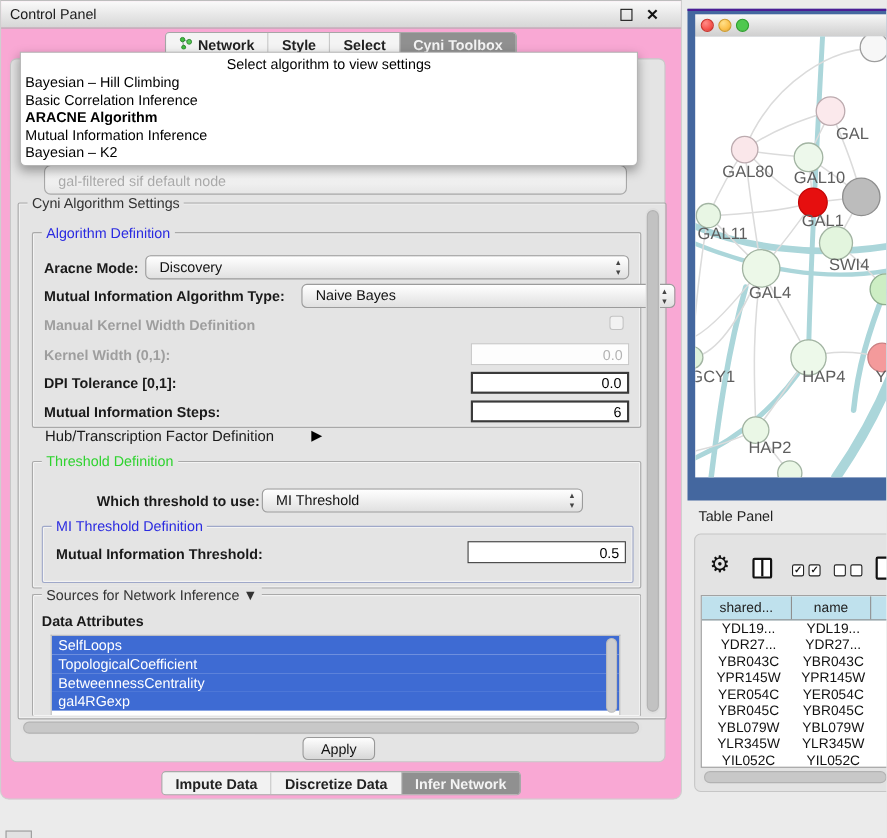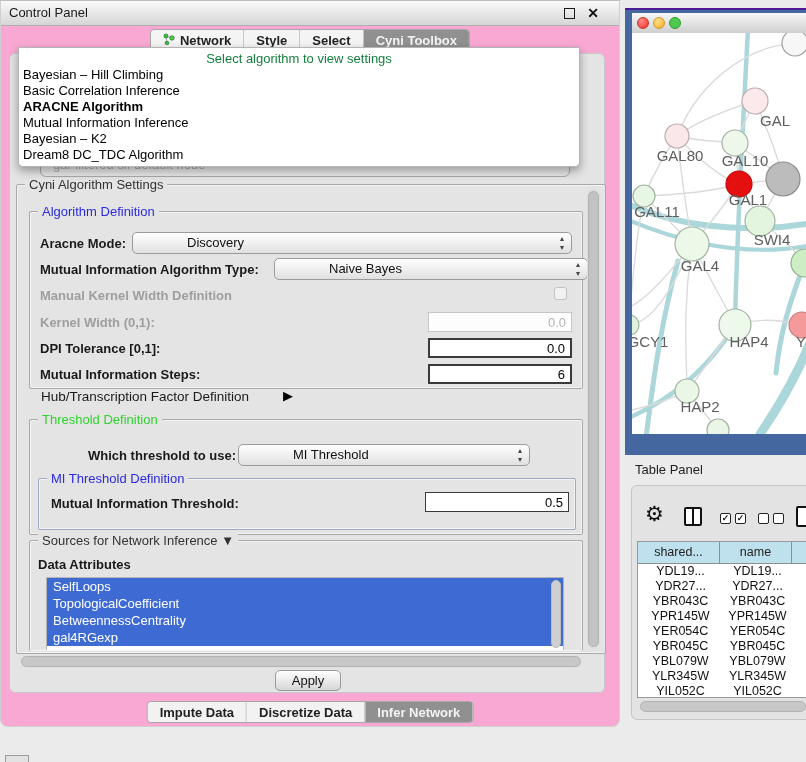--- a/index.html
+++ b/index.html
@@ -17,37 +17,37 @@
   .tabbar{top:28px;left:50%;transform:translateX(-50%);display:inline-flex;height:22px;border:1px solid #A6A6A6;border-radius:4px;background:#F4F4F4;overflow:hidden;box-sizing:border-box;}
   .tab{display:flex;align-items:center;padding:0 12px;font-size:13px;font-weight:bold;color:#222;border-left:1px solid #C8C8C8;white-space:nowrap;}
   .tab:first-child{border-left:none;}
   .tab.sel{background:#909090;color:#F4F4F4;}
   .tab .nic{margin-right:5px;display:inline-block;}
 
   .mainpanel{left:8px;top:52px;width:596px;height:640px;background:#E4E4E4;border:1px solid #C8C8C8;border-radius:6px;box-sizing:border-box;}
 
   
   .popup{left:18px;top:47px;width:560px;background:#FFFFFF;border:1px solid #B5B5B5;border-radius:0 0 5px 5px;box-shadow:0 4px 10px rgba(0,0,0,.35);z-index:30;padding-bottom:3px;}
-  .popup .prompt{text-align:center;font-size:13px;color:#15803d;line-height:17px;margin-top:2px;}
+  .popup .prompt{text-align:center;font-size:13px;color:#000000;line-height:17px;margin-top:2px;}
   .pop-item{font-size:13px;color:#000;line-height:16px;padding-left:4px;white-space:nowrap;}
   .pop-item.bold{font-weight:bold;}
   .combo-behind{left:40px;top:150px;width:530px;height:27px;border:1px solid #A8A8A8;border-radius:6px;background:linear-gradient(#FFFFFF,#E6E6E6);z-index:5;font-size:13px;color:#ABABAB;line-height:27px;padding-left:12px;box-sizing:border-box;}
 
   
   .group{position:absolute;border:1px solid #A9A9A9;border-radius:2px;box-shadow:inset 0 0 0 1px rgba(255,255,255,.55);}
   .legend{position:absolute;top:-8px;left:8px;background:#E4E4E4;padding:0 4px;font-size:13px;color:#333;white-space:nowrap;}
   .legend.blue{color:#2A2AE0;}
   .legend.green{color:#2FD32F;}
 
   .lbl{position:absolute;font-size:13px;color:#1A1A1A;white-space:nowrap;}
   .lbl.b{font-weight:bold;}
   .lbl.dis{color:#9E9E9E;font-weight:bold;}
 
   .combo{position:absolute;height:22px;border:1px solid #9B9B9B;border-radius:5px;background:linear-gradient(#FFFFFF,#E0E0E0);box-sizing:border-box;}
-  .combo .val{position:absolute;left:12px;top:0;font-size:13px;color:#111;line-height:20px;white-space:nowrap;margin-left:42px;}
+  .combo .val{position:absolute;left:12px;top:0;font-size:13px;color:#111;line-height:20px;white-space:nowrap;}
   .combo .arrows{position:absolute;right:7px;top:1px;font-size:8px;line-height:9px;color:#444;text-align:center;}
 
   .field{position:absolute;height:20px;border:2px solid #3A3A3A;background:#FFFFFF;font-family:"Liberation Sans",sans-serif;font-size:13px;color:#000;text-align:right;padding:0 5px;box-sizing:border-box;}
   .field.dis{border:1px solid #C6C6C6;color:#B4B4B4;background:#FDFDFD;}
   .chk{position:absolute;width:13px;height:13px;border:1.5px solid #C3C3C3;border-radius:3px;background:#F2F2F2;box-sizing:border-box;}
 
   .listbox{position:absolute;background:#FFFFFF;border:1px solid #B5B5B5;overflow:hidden;}
   .list-item{height:17px;line-height:17px;font-size:13px;color:#FFFFFF;background:#3E6BD3;padding-left:6px;white-space:nowrap;}
   .list-vscroll{position:absolute;right:2px;top:2px;width:10px;bottom:2px;border-radius:5px;background:#CFCFCF;border:1px solid #BDBDBD;box-sizing:border-box;}
 
@@ -127,21 +127,21 @@
         <div class="group" style="left:12px;top:26px;width:552px;height:176px;">
           <span class="legend blue">Algorithm Definition</span>
 
           <span class="lbl b" style="left:10px;top:24px;">Aracne Mode:</span>
           <div class="combo" style="left:102px;top:20px;width:440px;">
             <span class="val">Discovery</span>
             <span class="arrows">▴<br>▾</span>
           </div>
 
           <span class="lbl b" style="left:10px;top:50px;">Mutual Information Algorithm Type:</span>
-          <div class="combo" style="left:244px;top:46px;width:314px;">
+          <div class="combo" style="left:244px;top:46px;width:340px;">
             <span class="val">Naive Bayes</span>
             <span class="arrows">▴<br>▾</span>
           </div>
 
           <span class="lbl dis" style="left:10px;top:76px;">Manual Kernel Width Definition</span>
           <span class="chk" style="left:524px;top:75px;"></span>
 
           <span class="lbl dis" style="left:10px;top:103px;">Kernel Width (0,1):</span>
           <input class="field dis" style="left: 398px; top: 100px; width: 144px;" readonly="" value="0.0">
 
@@ -213,21 +213,20 @@
   <div class="abs combo-behind">gal-filtered sif default node</div>
 
   <div class="abs popup">
     <div class="prompt">Select algorithm to view settings</div>
     <div>
         <div class="pop-item">Bayesian – Hill Climbing</div>
         <div class="pop-item">Basic Correlation Inference</div>
         <div class="pop-item bold">ARACNE Algorithm</div>
         <div class="pop-item">Mutual Information Inference</div>
         <div class="pop-item">Bayesian – K2</div>
-        <div class="pop-item">Dream8 DC_TDC Algorithm</div>
       </div>
   </div>
 
   <div class="abs net-win">
     <div class="net-title">
       <span class="tl" style="left:5px;background:radial-gradient(circle at 35% 30%,#FF8C87,#F6534D 60%,#D9362F);border:1px solid #C9332C;"></span>
       <span class="tl" style="left:21px;background:radial-gradient(circle at 35% 30%,#FFE08A,#FBC04A 60%,#E0A030);border:1px solid #CE9C2E;"></span>
       <span class="tl" style="left:37px;background:radial-gradient(circle at 35% 30%,#9FE89A,#4FC84F 60%,#2FA32F;);border:1px solid #2F9E2F;background-color:#4FC84F;"></span>
     </div>
     <div class="net-canvas">

